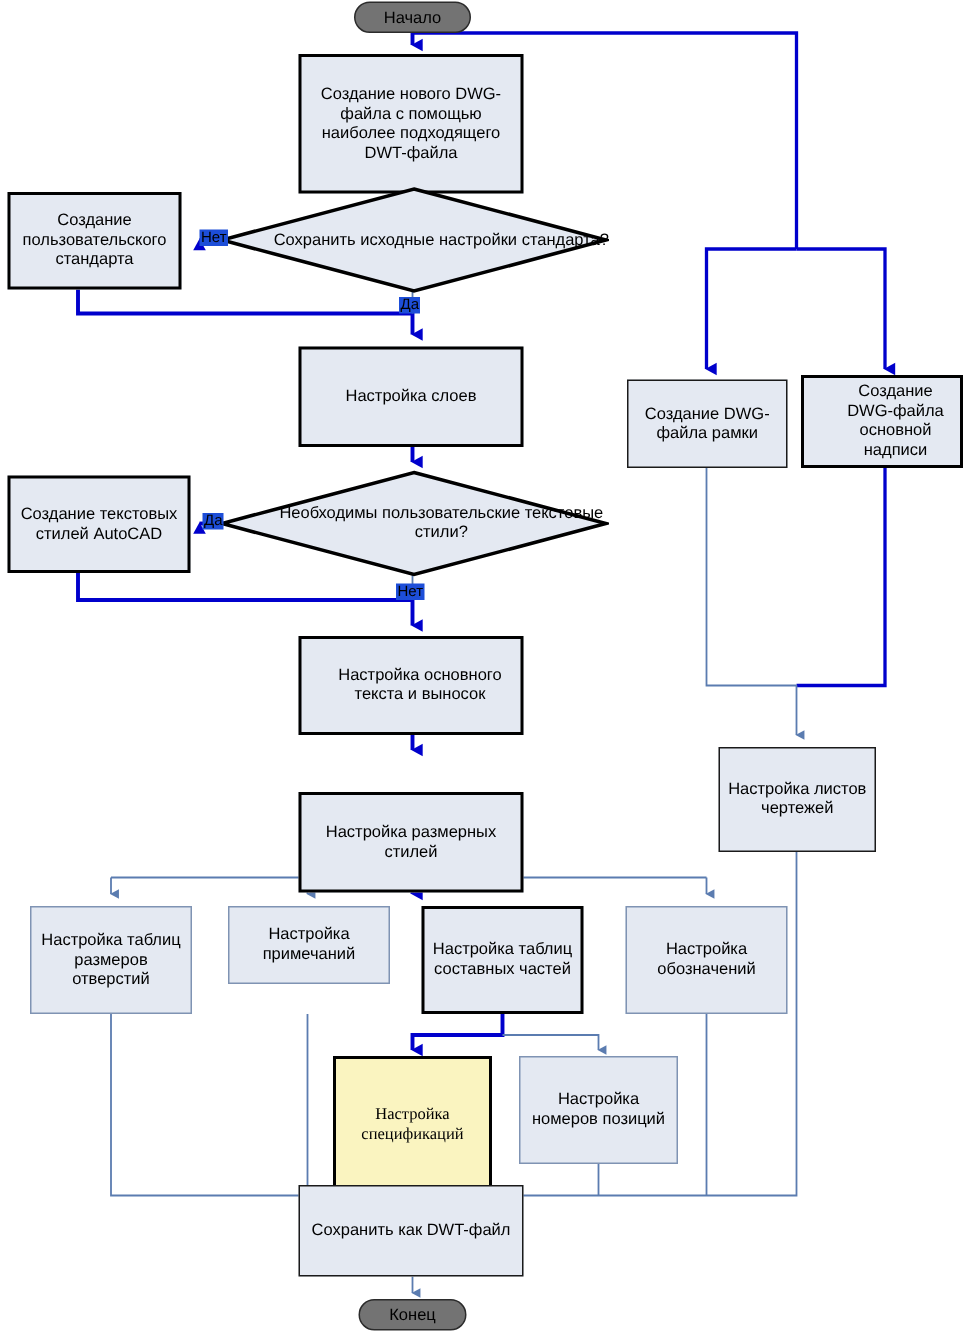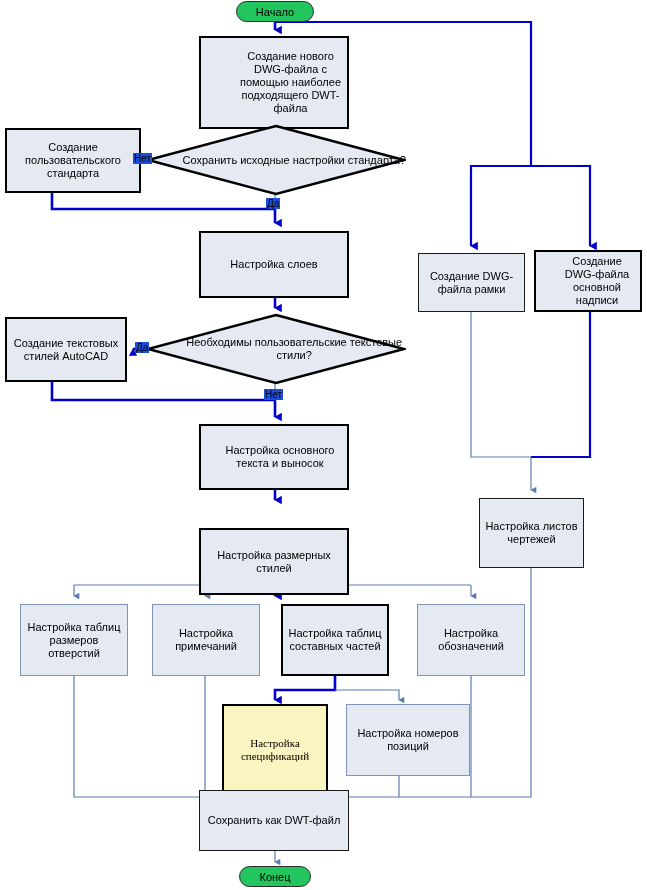--- a/index.html
+++ b/index.html
@@ -23,21 +23,21 @@
     z-index:3;
   }
   .node.thick{border:2px solid #000000;}
   .node.thin{border:1px solid #1a1a1a;}
   .node.light{border:1px solid #7f93b3;}
   .node.highlight{background:#faf4c0;border:2px solid #000000;}
   .term{
     position:absolute;
     box-sizing:border-box;
     display:flex;align-items:center;justify-content:center;
-    background:#22c55e;
+    background:#737373;
     border:1px solid #2b2b2b;
     border-radius:14px;
     font-size:11px;color:#000;
     z-index:3;
   }
   .diamond{
     position:absolute;
     z-index:3;
     display:flex;align-items:center;justify-content:flex-end;
   }
@@ -136,32 +136,32 @@
       <path d="M275,797 L275,786" marker-end="url(#ahThin)"></path>
 
       <path d="M275,851 L275,862" marker-end="url(#ahThin)"></path>
     </g>
   </svg>
 
   <div class="term" style="left:236px;top:1px;width:78px;height:21px;">
     <span>Начало</span>
   </div>
 
-  <div class="node thick" style="left:199px;top:36px;width:150px;height:93px;padding-left:33px;">
+  <div class="node thick" style="left:199px;top:36px;width:150px;height:93px;">
     <span class="nodetext">Создание нового DWG-файла с помощью наиболее подходящего DWT-файла</span>
   </div>
 
   <div class="diamond" style="left:146px;top:124px;width:260px;height:72px;">
     <svg width="260" height="72" style="position:absolute;left:0;top:0;">
       <polygon points="130,2 258,36 130,70 2,36" fill="#e4e9f2" stroke="#000000" stroke-width="2.4"></polygon>
     </svg>
     <span class="dtext">Сохранить исходные настройки стандарта?</span>
   </div>
 
-  <div class="node thick" style="left:5px;top:128px;width:136px;height:65px;">
+  <div class="node thick" style="left:5px;top:128px;width:116px;height:65px;">
     <span class="nodetext">Создание пользовательского стандарта</span>
   </div>
 
   <div class="edgelabel" style="left:133px;top:153px;">Нет</div>
   <div class="edgelabel" style="left:266px;top:198px;">Да</div>
 
   <div class="node thick" style="left:199px;top:231px;width:150px;height:67px;">
     <span class="nodetext">Настройка слоев</span>
   </div>
 
@@ -196,37 +196,37 @@
   </div>
 
   <div class="node thin" style="left:479px;top:498px;width:105px;height:70px;">
     <span class="nodetext">Настройка листов чертежей</span>
   </div>
 
   <div class="node light" style="left:20px;top:604px;width:108px;height:72px;">
     <span class="nodetext">Настройка таблиц размеров отверстий</span>
   </div>
 
-  <div class="node light" style="left:152px;top:604px;width:108px;height:72px;">
+  <div class="node light" style="left:152px;top:604px;width:108px;height:52px;">
     <span class="nodetext">Настройка примечаний</span>
   </div>
 
   <div class="node thick" style="left:281px;top:604px;width:108px;height:72px;">
     <span class="nodetext">Настройка таблиц составных частей</span>
   </div>
 
   <div class="node light" style="left:417px;top:604px;width:108px;height:72px;">
     <span class="nodetext">Настройка обозначений</span>
   </div>
 
   <div class="node highlight" style="left:222px;top:704px;width:106px;height:92px;font-family:Liberation Serif, serif;">
     <span class="nodetext">Настройка спецификаций</span>
   </div>
 
-  <div class="node light" style="left:346px;top:704px;width:124px;height:72px;">
+  <div class="node light" style="left:346px;top:704px;width:106px;height:72px;">
     <span class="nodetext">Настройка номеров позиций</span>
   </div>
 
   <div class="node thin" style="left:199px;top:790px;width:150px;height:61px;">
     <span class="nodetext">Сохранить как DWT-файл</span>
   </div>
 
   <div class="term" style="left:239px;top:866px;width:72px;height:21px;">
     <span>Конец</span>
   </div>

